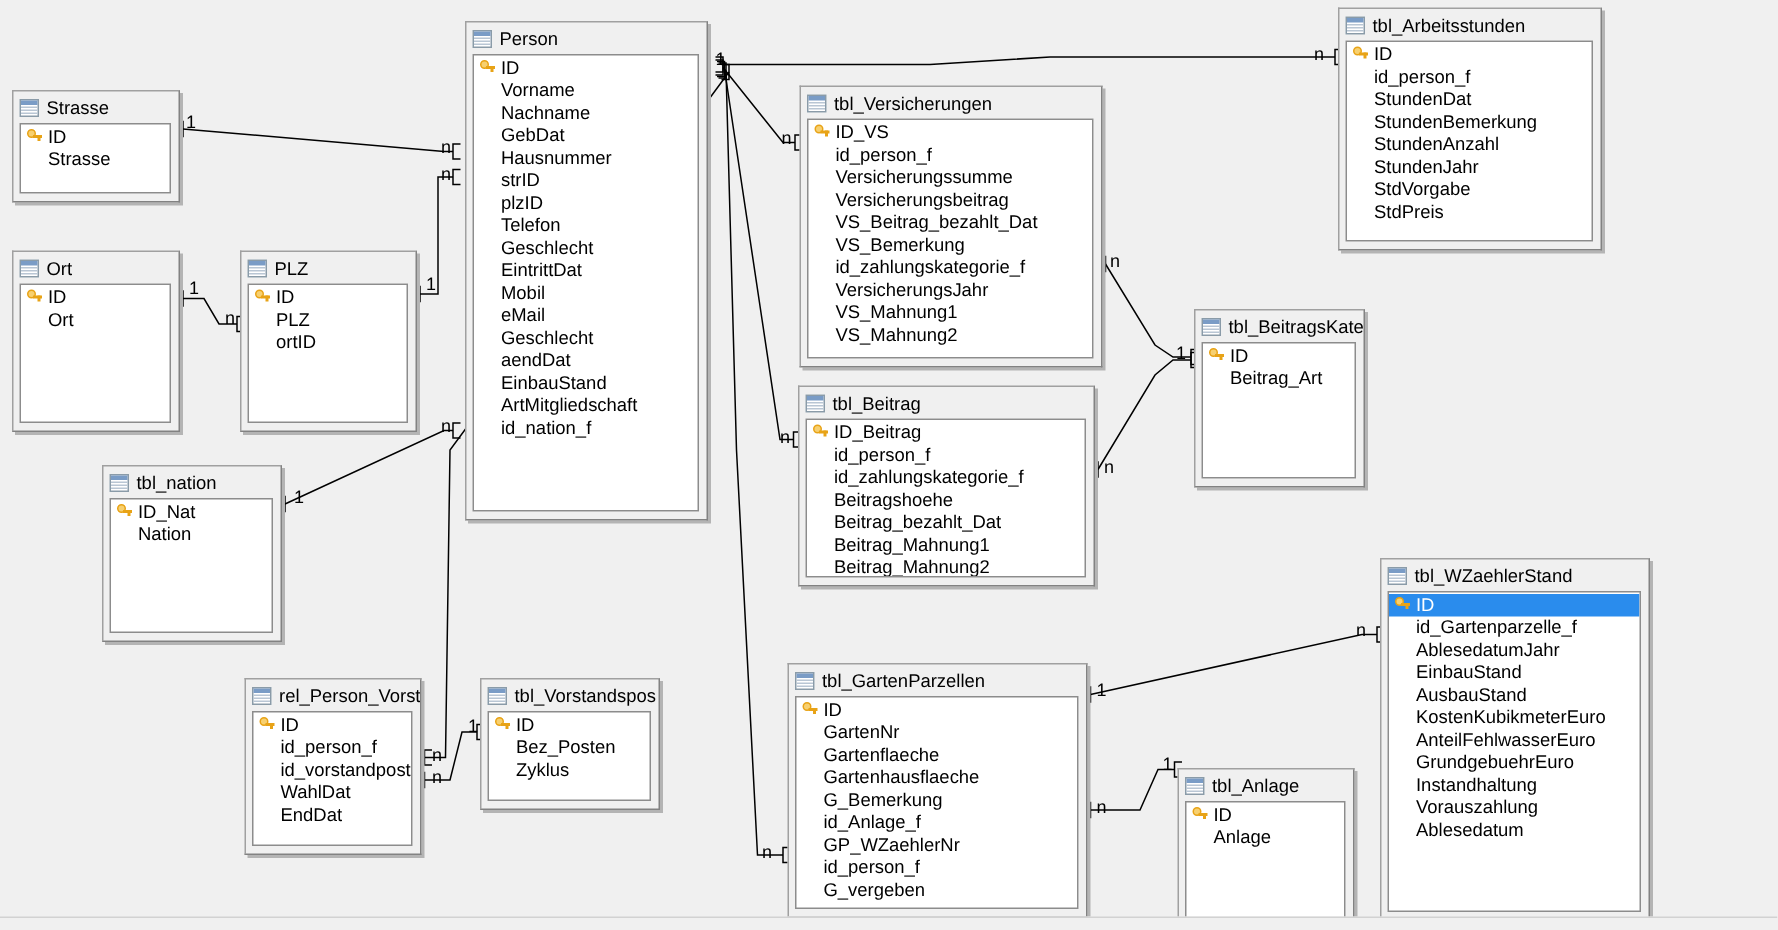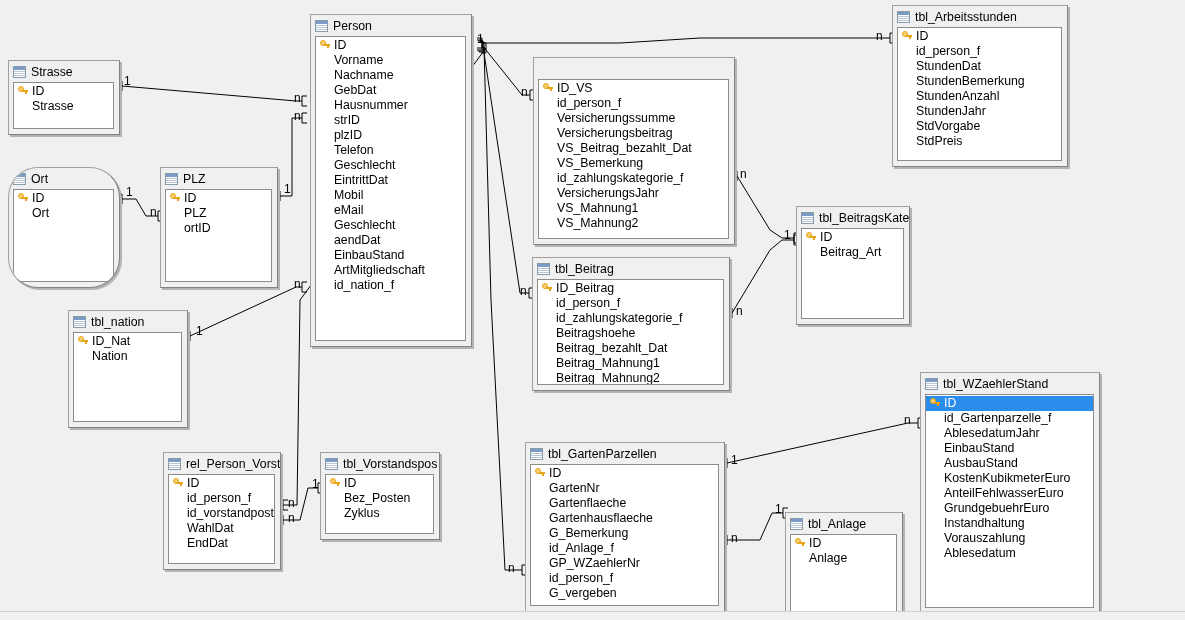--- a/index.html
+++ b/index.html
@@ -152,21 +152,21 @@
           <div class="fld">
             <span class="keyslot"><span class="keyico"><i class="ring"></i><i class="shaft"></i><i class="tooth"></i></span></span>
             <span class="fldname">ID</span>
           </div>
           <div class="fld">
             <span class="keyslot"></span>
             <span class="fldname">Strasse</span>
           </div>
         </div>
       </div>
-      <div class="tbl" style="left: 8px; top: 167px; width: 112px; height: 121px; border-radius: 30px;">
+      <div class="tbl" style="left: 8px; top: 167px; width: 112px; height: 121px;">
         <div class="hdr">
           <span class="tblicon"></span>
           <span>Ort</span>
         </div>
         <div class="fields">
           <div class="fld">
             <span class="keyslot"><span class="keyico"><i class="ring"></i><i class="shaft"></i><i class="tooth"></i></span></span>
             <span class="fldname">ID</span>
           </div>
           <div class="fld">
@@ -329,20 +329,24 @@
             <span class="keyslot"></span>
             <span class="fldname">Bez_Posten</span>
           </div>
           <div class="fld">
             <span class="keyslot"></span>
             <span class="fldname">Zyklus</span>
           </div>
         </div>
       </div>
       <div class="tbl" style="left: 533px; top: 57px; width: 202px; height: 188px;">
+        <div class="hdr">
+          <span class="tblicon"></span>
+          <span>tbl_Versicherungen</span>
+        </div>
         <div class="fields">
           <div class="fld">
             <span class="keyslot"><span class="keyico"><i class="ring"></i><i class="shaft"></i><i class="tooth"></i></span></span>
             <span class="fldname">ID_VS</span>
           </div>
           <div class="fld">
             <span class="keyslot"></span>
             <span class="fldname">id_person_f</span>
           </div>
           <div class="fld">

